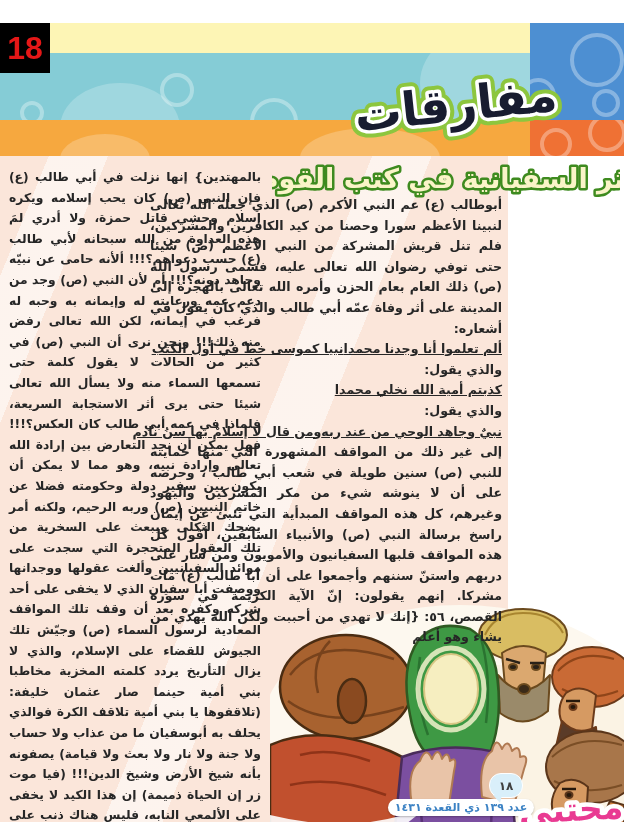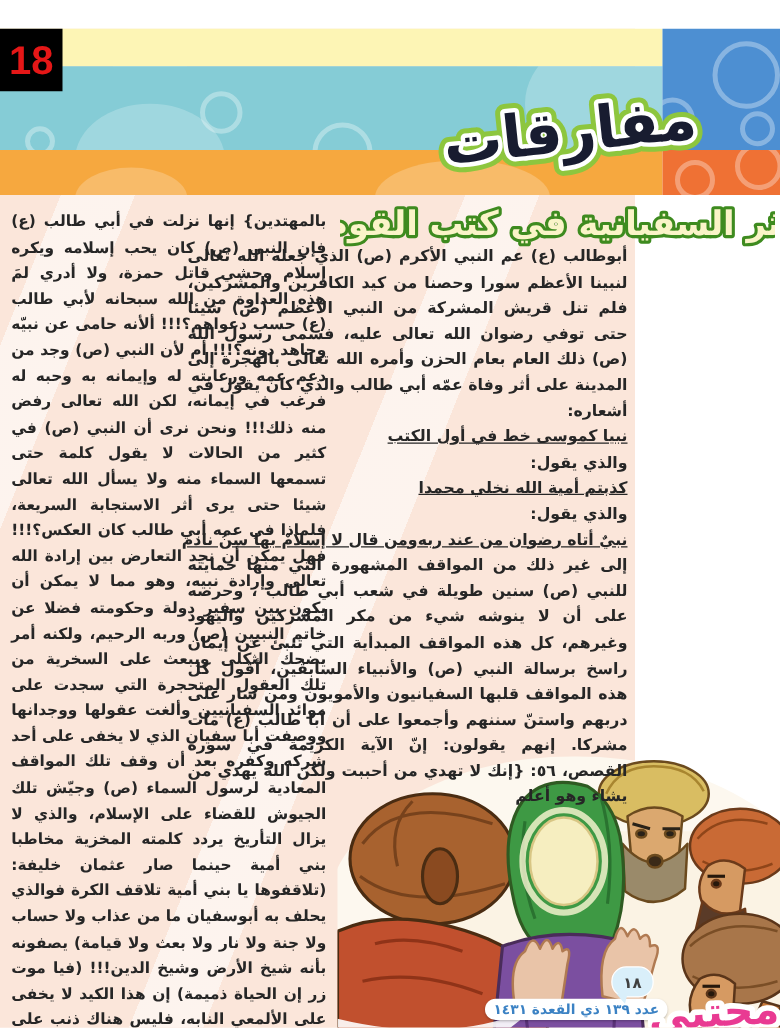--- a/index.html
+++ b/index.html
@@ -93,29 +93,30 @@
   </div>
 
   <svg class="art-title" viewBox="0 0 348 50">
     <text x="174" y="34" text-anchor="middle" fill="none" stroke="#3e8b1f" stroke-width="5" stroke-linejoin="round">أثر السفيانية في كتب القوم</text>
     <text x="174" y="34" text-anchor="middle" fill="#faf4c8">أثر السفيانية في كتب القوم</text>
   </svg>
 
   <div class="col col-right">
     <p>أبوطالب (ع) عم النبي الأكرم (ص) الذي جعله الله تعالى لنبينا الأعظم سورا وحصنا من كيد الكافرين والمشركين، فلم تنل قريش المشركة من النبي الأعظم (ص) شيئا حتى توفي رضوان الله تعالى عليه، فسمى رسول الله (ص) ذلك العام بعام الحزن وأمره الله تعالى بالهجرة إلى المدينة على أثر وفاة عمّه أبي طالب والذي كان يقول في أشعاره:</p>
     <div class="verse">
+      <span>ألم تعلموا أنا وجدنا محمدا</span>
       <span>نبيا كموسى خط في أول الكتب</span>
     </div>
     <p>والذي يقول:</p>
     <div class="verse">
       <span>كذبتم أمية الله نخلي محمدا</span>
     </div>
     <p>والذي يقول:</p>
     <div class="verse">
-      <span>نبيٌ أتاه رضوان من عند ربه</span>
+      <span>نبيٌ وجاهد الوحي من عند ربه</span>
       <span>ومن قال لا إسلامْ بها سنُ نادم</span>
     </div>
     <p>إلى غير ذلك من المواقف المشهورة التي منها حمايته للنبي (ص) سنين طويلة في شعب أبي طالب ، وحرصه على أن لا ينوشه شيء من مكر المشركين واليهود وغيرهم، كل هذه المواقف المبدأية التي تنبئ عن إيمان راسخ برسالة النبي (ص) والأنبياء السابقين، أقول كل هذه المواقف قلبها السفيانيون والأمويون ومن سار على دربهم واستنّ سننهم وأجمعوا على أن أبا طالب (ع) مات مشركا. إنهم يقولون: إنّ الآية الكريمة في سورة القصص، ٥٦: {إنك لا تهدي من أحببت ولكن الله يهدي من يشاء وهو أعلم</p>
   </div>
 
   <div class="col col-left">
     <p>بالمهتدين} إنها نزلت في أبي طالب (ع) فإن النبي (ص) كان يحب إسلامه ويكره إسلام وحشي قاتل حمزة، ولا أدري لمَ هذه العداوة من الله سبحانه لأبي طالب (ع) حسب دعواهم؟!!! ألأنه حامى عن نبيّه وجاهد دونه؟!!! أم لأن النبي (ص) وجد من دعم عمه ورعايته له وإيمانه به وحبه له فرغب في إيمانه، لكن الله تعالى رفض منه ذلك!!! ونحن نرى أن النبي (ص) في كثير من الحالات لا يقول كلمة حتى تسمعها السماء منه ولا يسأل الله تعالى شيئا حتى يرى أثر الاستجابة السريعة، فلماذا في عمه أبي طالب كان العكس؟!!! فهل يمكن أن نجد التعارض بين إرادة الله تعالى وإرادة نبيه، وهو مما لا يمكن أن يكون بين سفير دولة وحكومته فضلا عن خاتم النبيين (ص) وربه الرحيم، ولكنه أمر يضحك الثكلى ويبعث على السخرية من تلك العقول المتحجرة التي سجدت على موائد السفيانيين وألغت عقولها ووجدانها ووصفت أبا سفيان الذي لا يخفى على أحد شركه وكفره بعد أن وقف تلك المواقف المعادية لرسول السماء (ص) وجيّش تلك الجيوش للقضاء على الإسلام، والذي لا يزال التأريخ يردد كلمته المخزية مخاطبا بني أمية حينما صار عثمان خليفة: (تلاقفوها يا بني أمية تلاقف الكرة فوالذي يحلف به أبوسفيان ما من عذاب ولا حساب ولا جنة ولا نار ولا بعث ولا قيامة) يصفونه بأنه شيخ الأرض وشيخ الدين!!! (فيا موت زر إن الحياة ذميمة) إن هذا الكيد لا يخفى على الألمعي النابه، فليس هناك ذنب على أبي طالب (ع) سوى أن عليا (ع) هو ابنه فقط الذي كسّر أصنامهم وأباد صناديدهم!!!</p>
   </div>
 
   <svg class="illus" viewBox="0 0 354 232">

